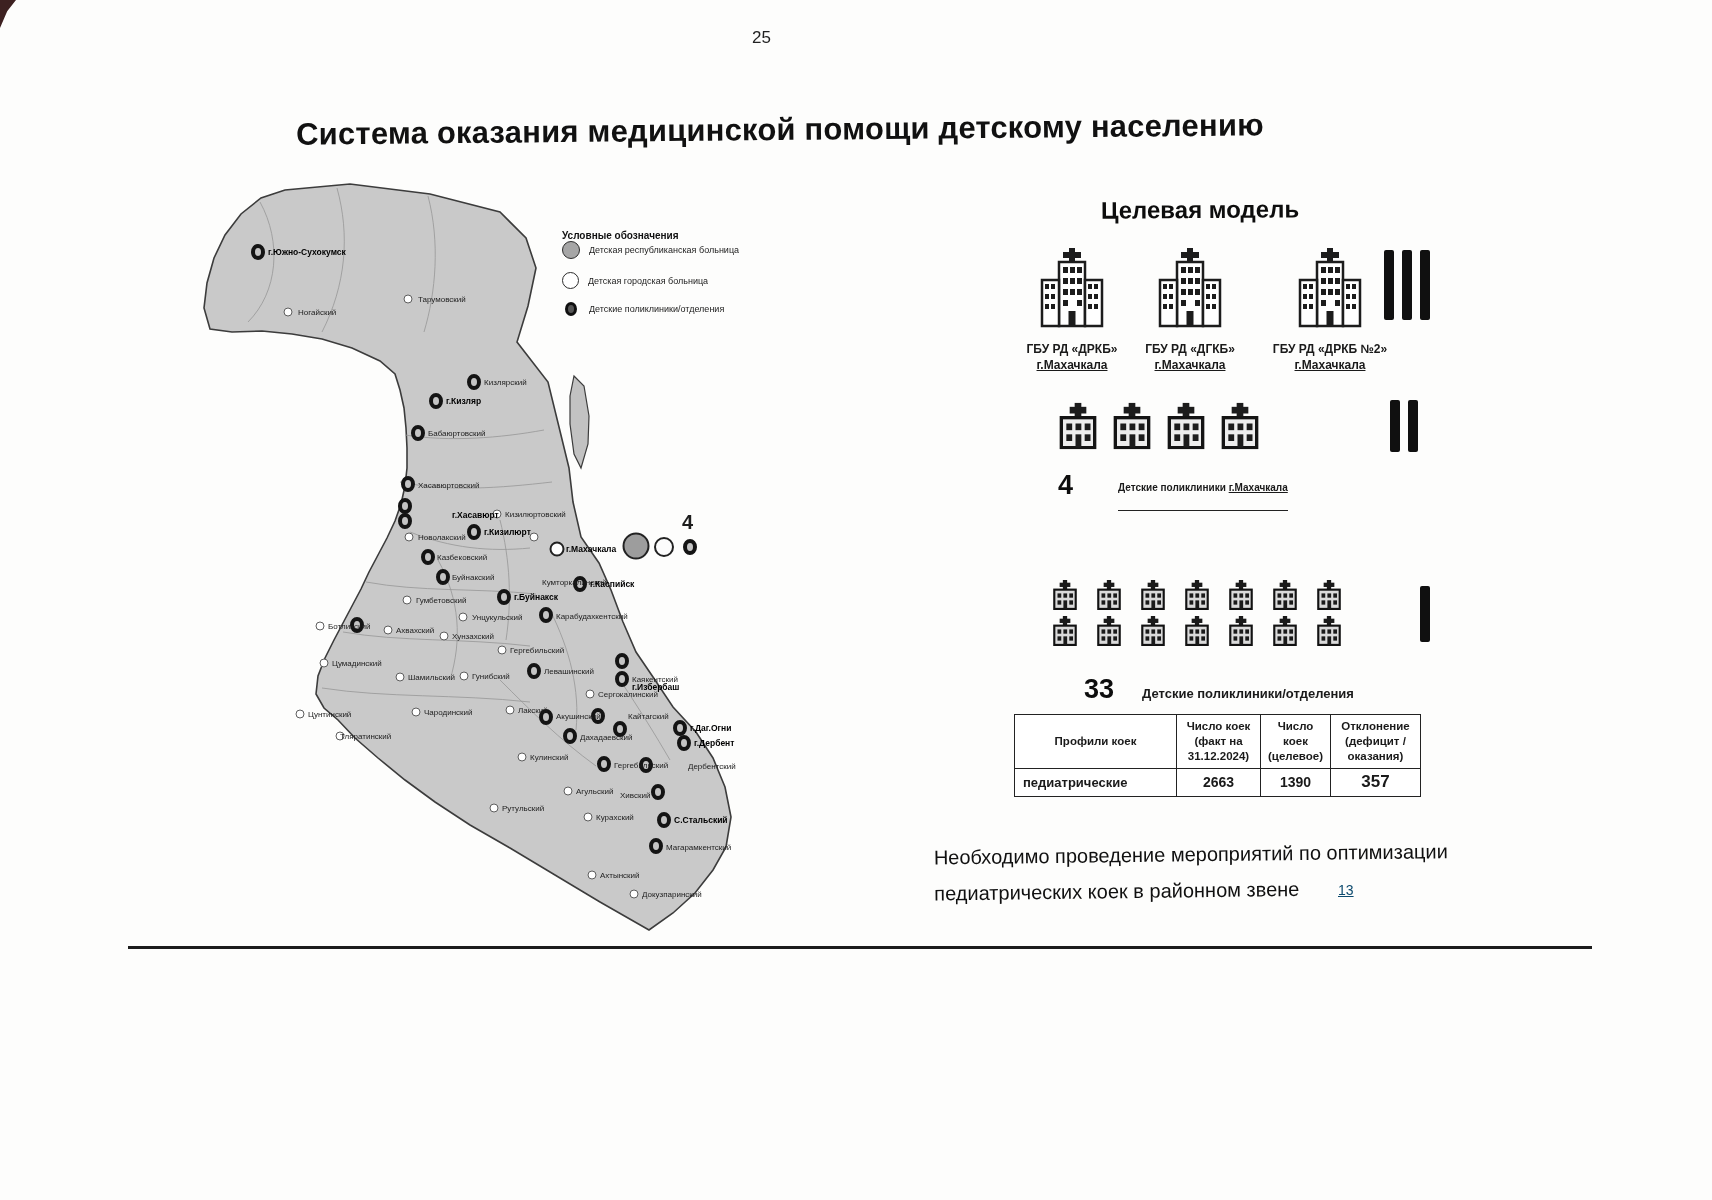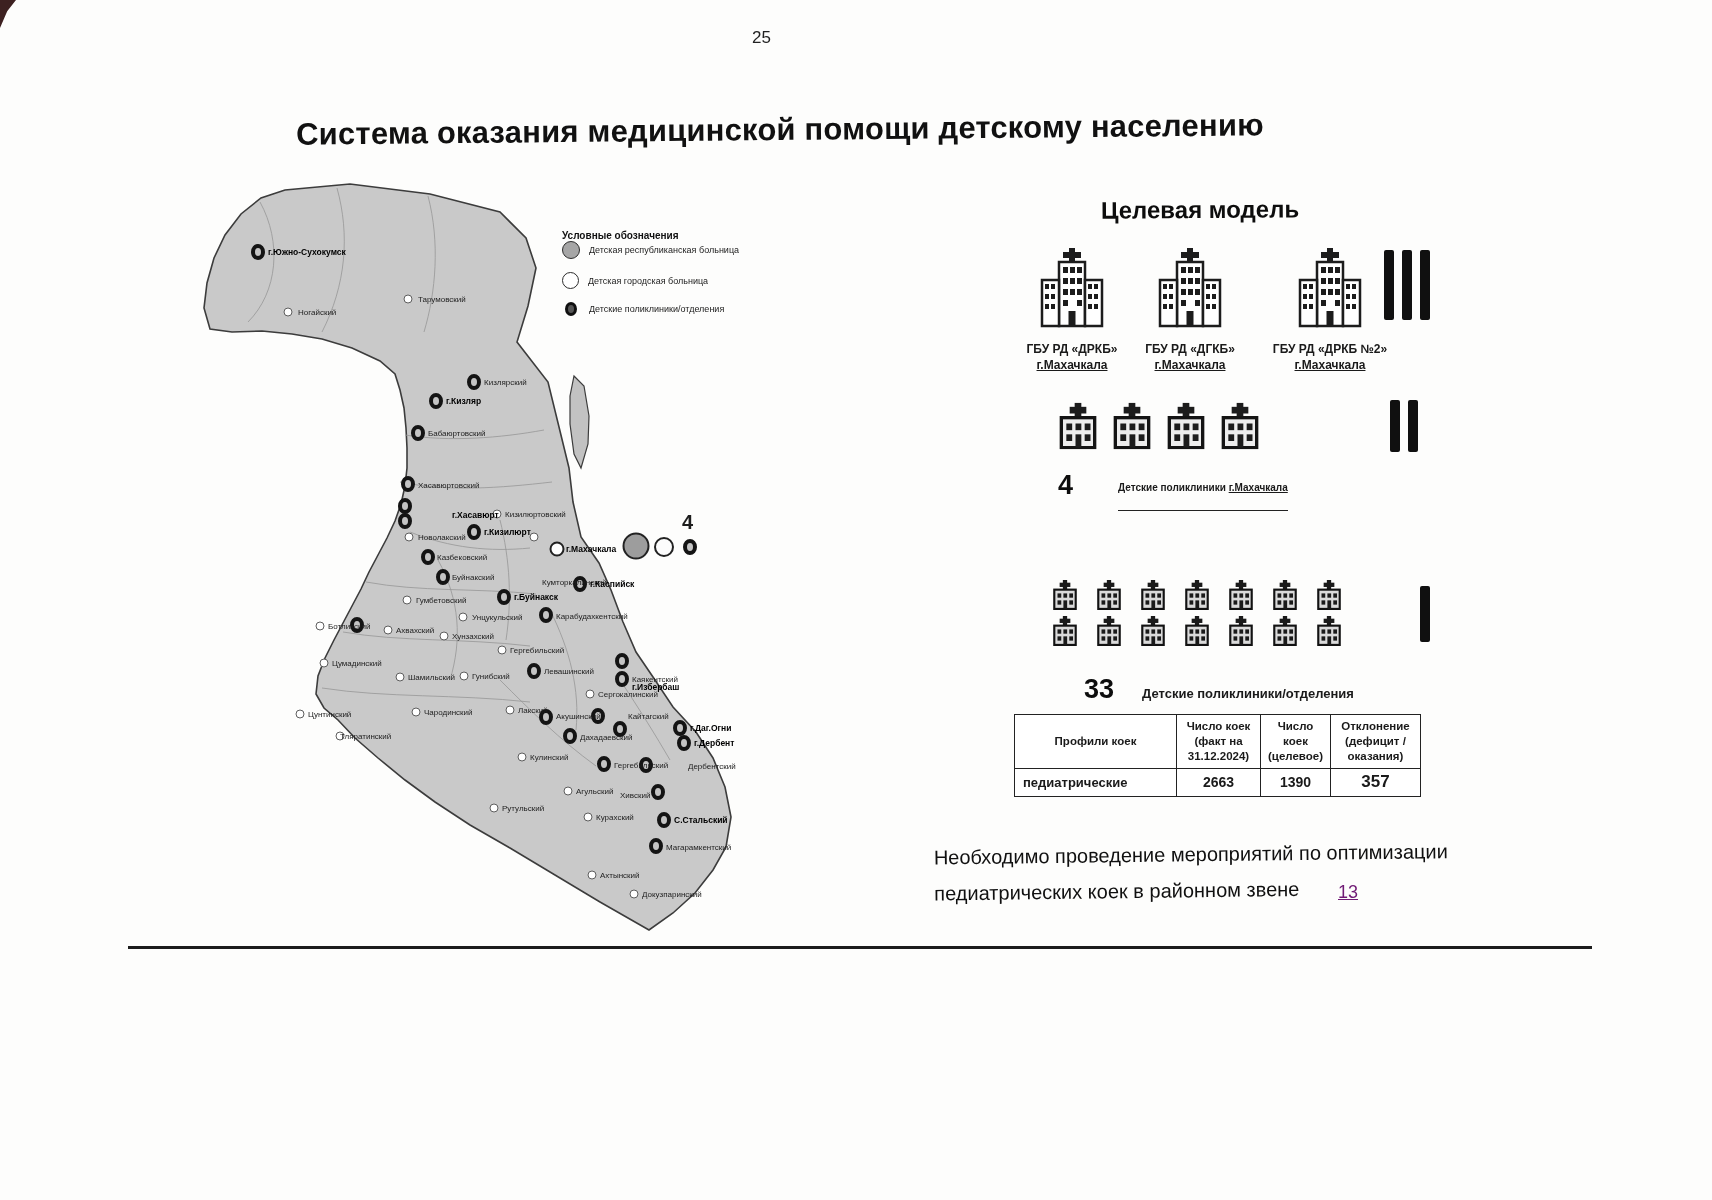--- a/index.html
+++ b/index.html
@@ -3,21 +3,21 @@
 <meta charset="utf-8">
 <style>
   html,body{margin:0;padding:0;background:#e8e8e8;}
   .page{position:relative;width:1712px;height:1200px;background:#fdfdfc;overflow:hidden;
         font-family:"Liberation Sans", sans-serif;color:#1a1a1a;}
 
   
   .corner-mark{position:absolute;left:0;top:0;width:16px;height:28px;background:#3d2121;
                clip-path:polygon(0 0,100% 0,45% 40%,0 100%);}
   .pnum{position:absolute;left:752px;top:28px;font-size:17px;color:#222;}
-  .pnum-bottom{position:absolute;left:1338px;top:882px;font-size:18px;color:#701a75;text-decoration:underline;}
+  .pnum-bottom{position:absolute;left:1338px;top:882px;font-size:14px;color:#0c4a6e;text-decoration:underline;}
   .bottom-rule{position:absolute;left:128px;top:946px;width:1464px;height:3px;background:#1c1c1c;}
 
   .title{position:absolute;left:240px;top:112px;width:1080px;margin:0;text-align:center;
          font-size:31px;font-weight:600;letter-spacing:.2px;transform:rotate(-0.55deg);color:#111;}
 
   
   .map{position:absolute;left:200px;top:180px;width:580px;height:760px;}
   .map-svg{position:absolute;left:0;top:0;width:580px;height:760px;}
   .land{fill:#c9c9c9;stroke:#3c3c3c;stroke-width:1.6;}
   .spit{fill:#c2c2c2;stroke:#3c3c3c;stroke-width:1.2;}

